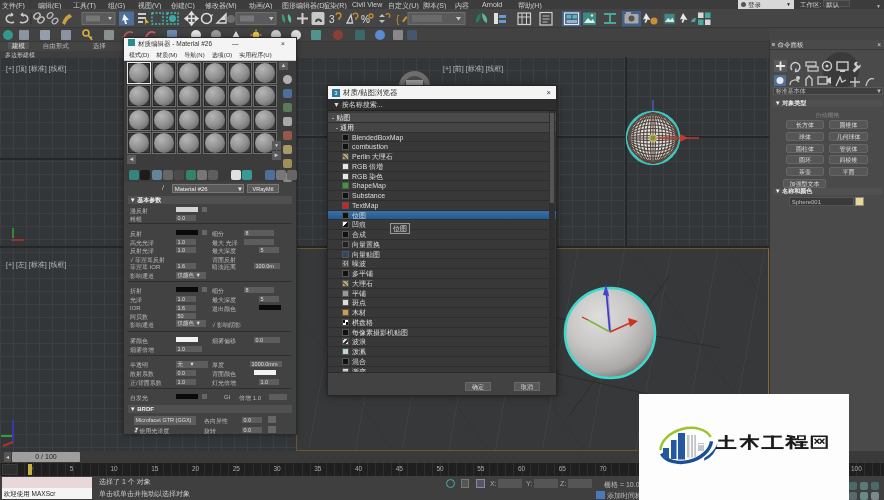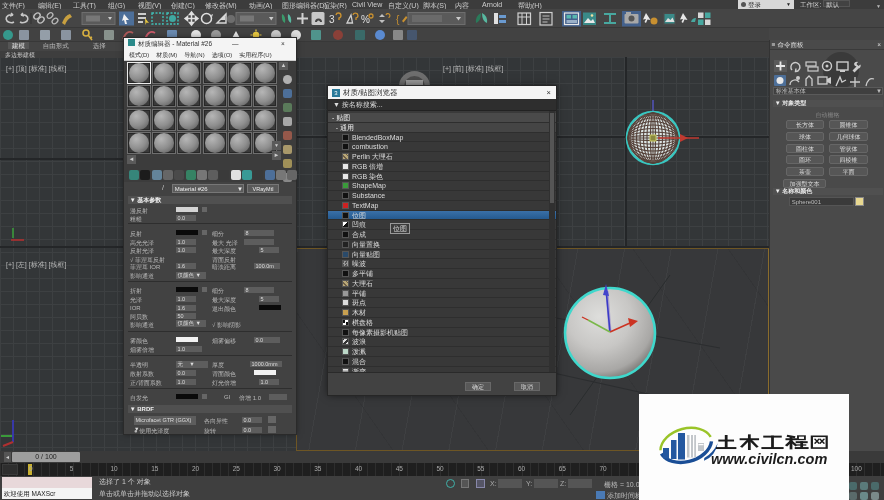--- a/index.html
+++ b/index.html
@@ -680,16 +680,15 @@
      <line x1="88.5" y1="16.8" x2="96.5" y2="16.8" stroke-width="2"></line>
           <line x1="86.5" y1="21.5" x2="98.5" y2="21.5"></line>
 
      <rect x="103.5" y="3.5" width="16" height="18" stroke-width="2.4"></rect>
      <line x1="107" y1="8" x2="111" y2="14" stroke-width="1.8"></line>
           <line x1="111" y1="8" x2="107" y2="14" stroke-width="1.8"></line>
      <line x1="112.5" y1="8" x2="116.5" y2="14" stroke-width="1.8"></line>
           <line x1="116.5" y1="8" x2="112.5" y2="14" stroke-width="1.8"></line>
    </g>
 </svg>
-  <div style="position:absolute;left:72px;top:57px;color:#1c1c1c;font-size:14.5px;font-weight:bold;font-style:italic;">www.civilcn.com</div>
 </div>
 
 </div>
 
 </body></html>

